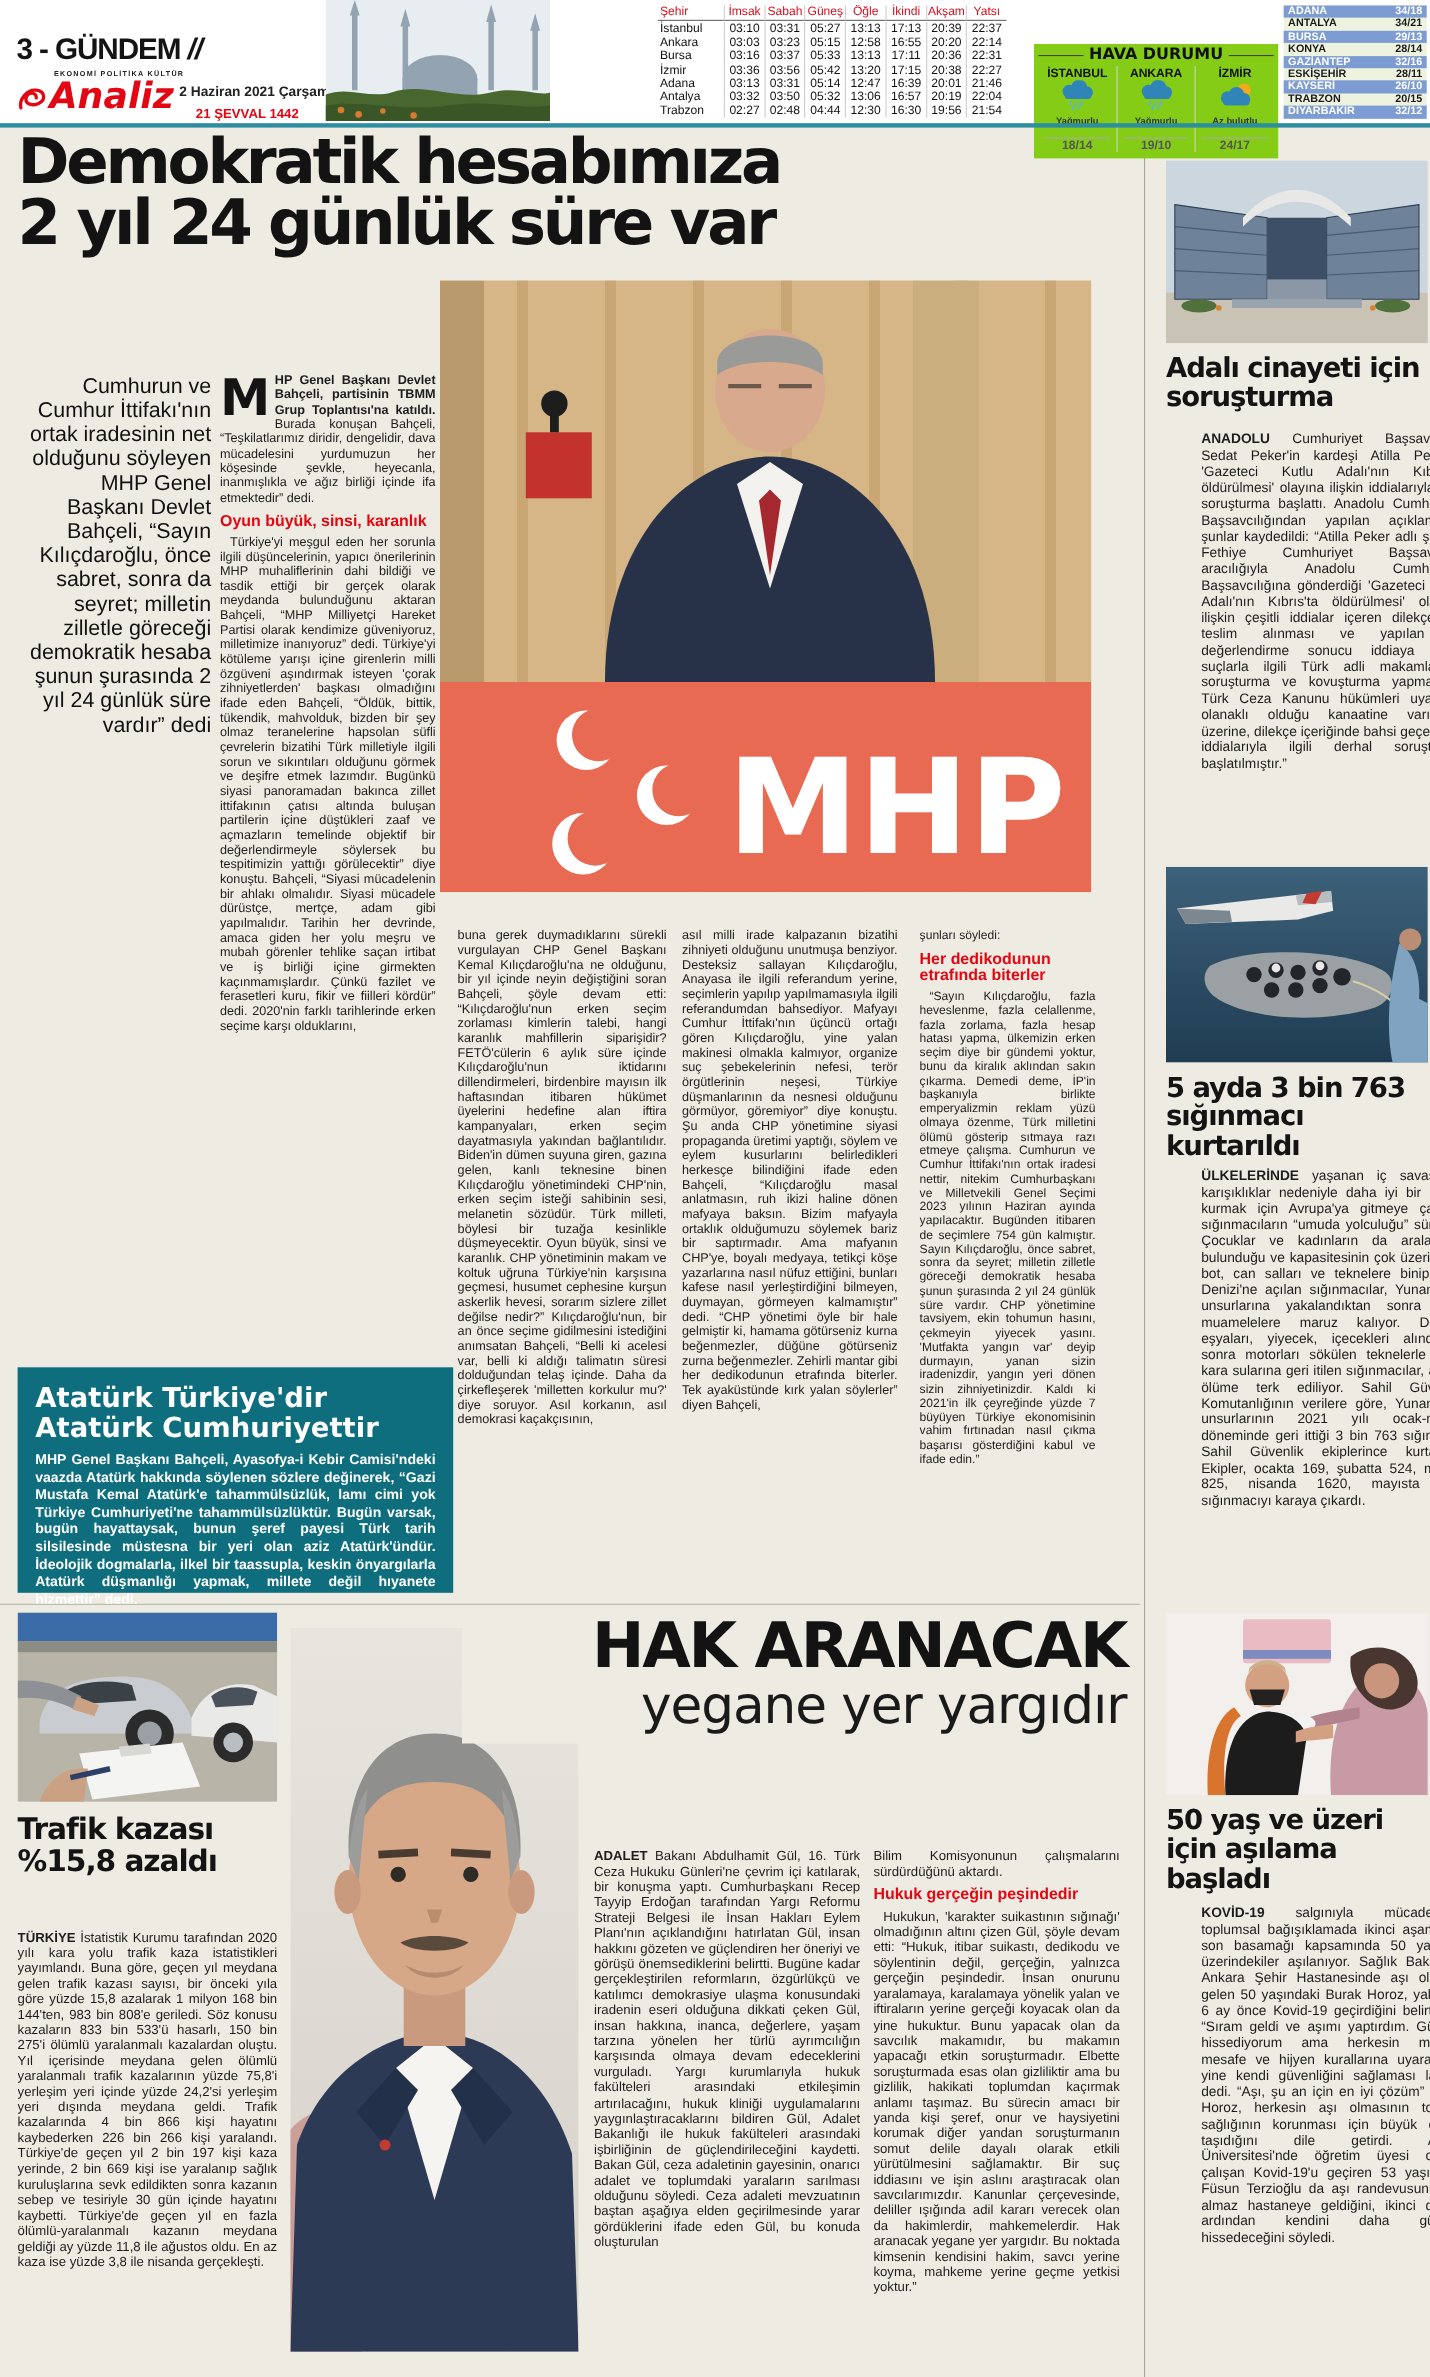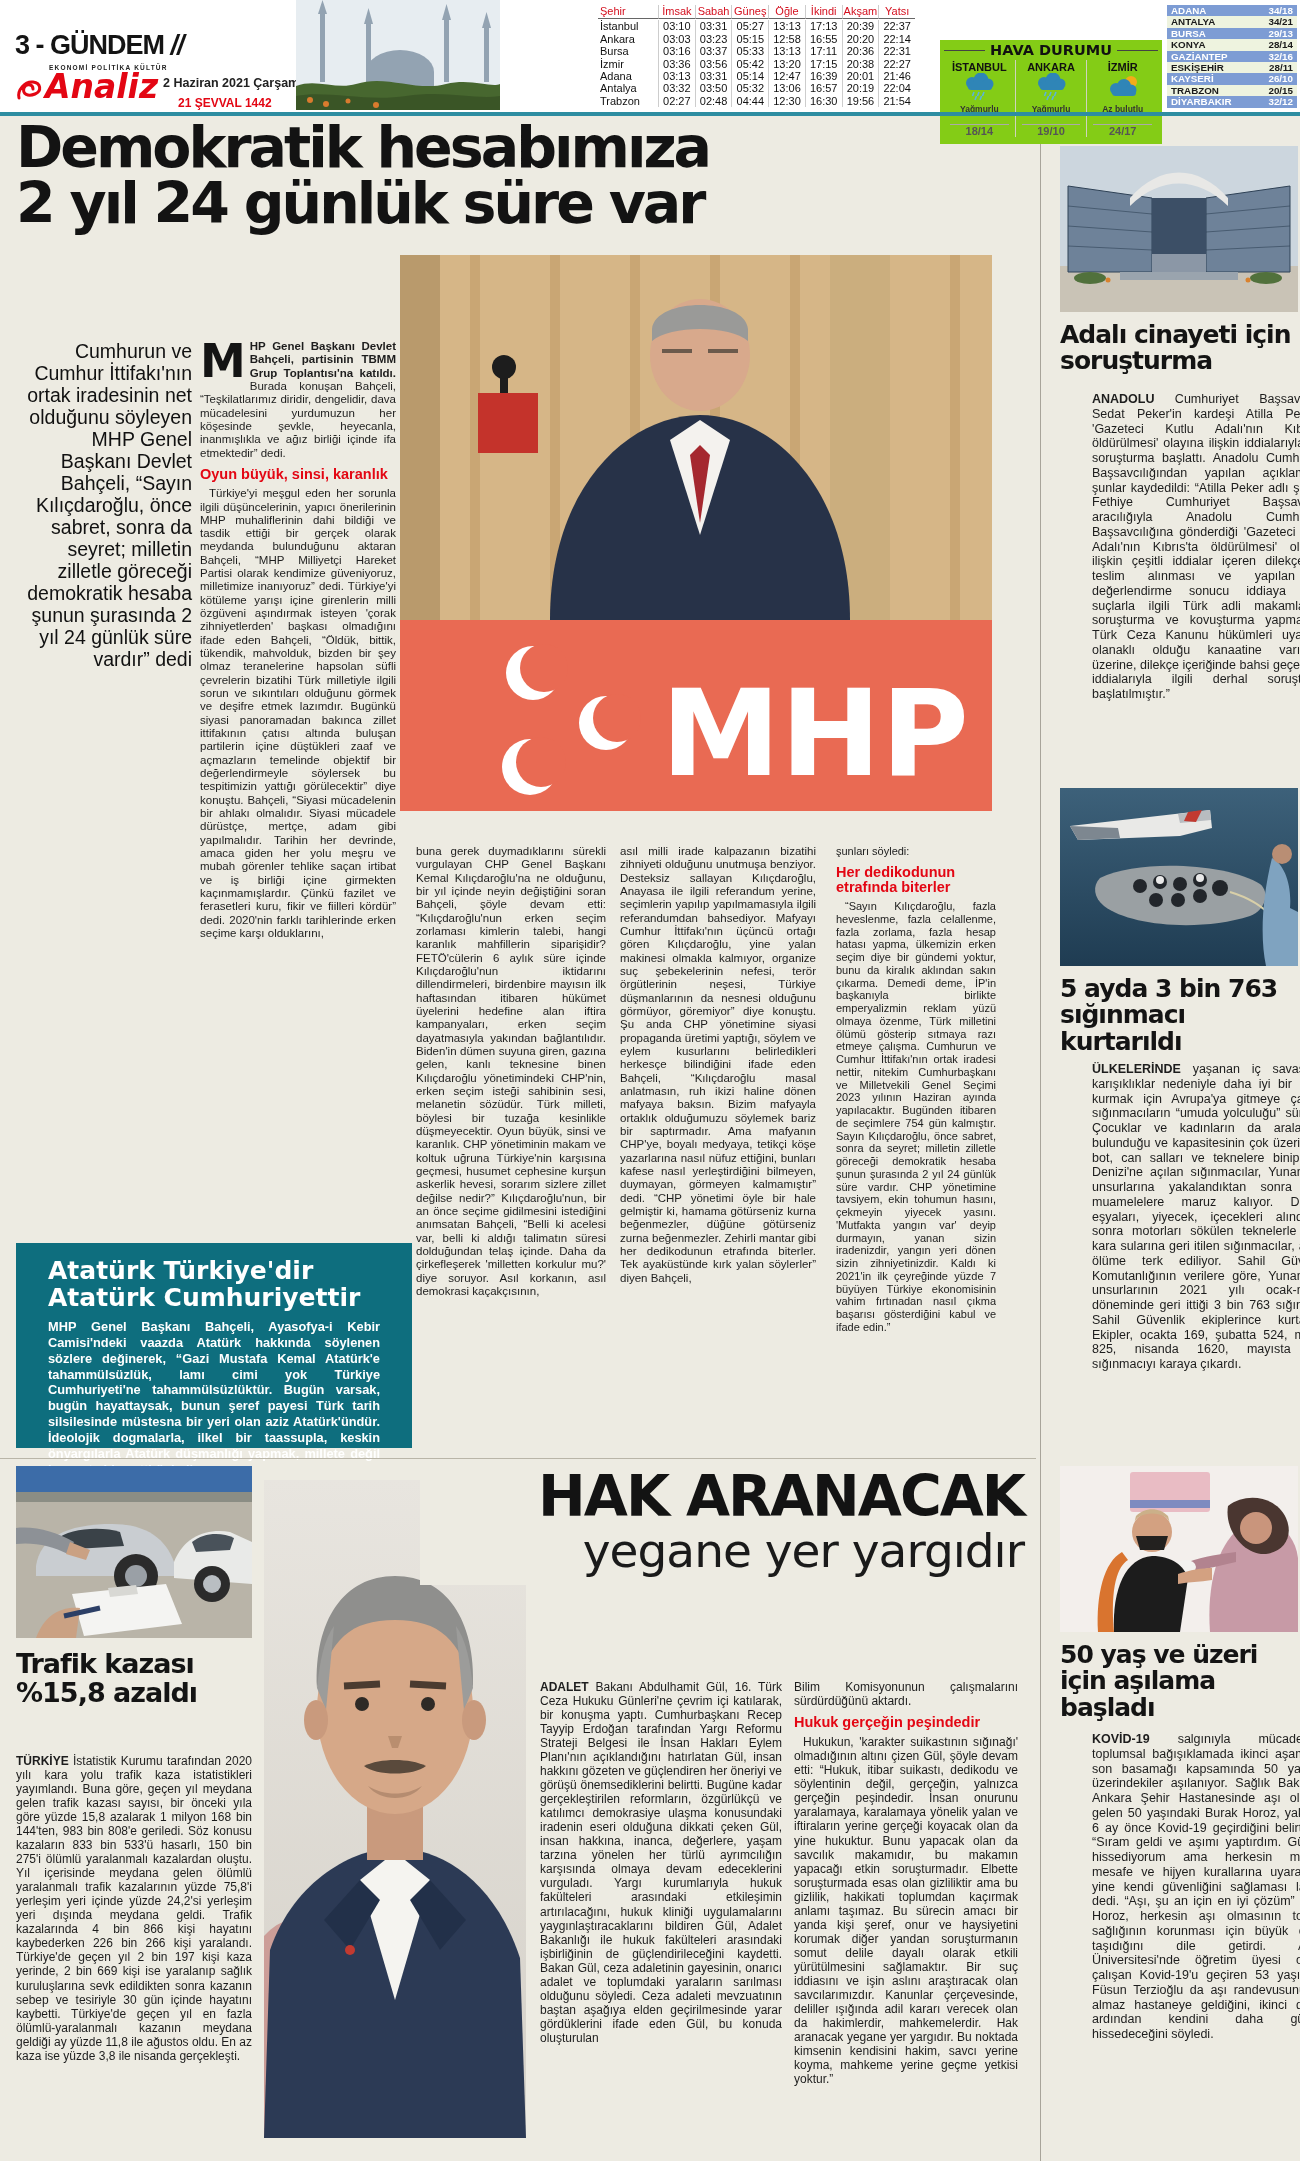--- a/index.html
+++ b/index.html
@@ -53,21 +53,21 @@
   .subhead{color:#e30613;font-weight:bold;font-size:14.5px;line-height:1.05;margin:7px 0 5px;text-align:left;}
   #col1{left:200px;top:340px;width:196px;height:900px;}
   #colA{left:416px;top:845px;width:190px;height:610px;}
   #colB{left:620px;top:845px;width:196px;height:610px;}
   #colC{left:836px;top:845px;width:160px;height:610px;font-size:11px;}
   
   #bahceli{left:400px;top:255px;width:592px;height:556px;overflow:hidden;
       background:repeating-linear-gradient(90deg,#d6b687 0 70px,#c9a674 70px 80px);}
   
   #ataturk{left:16px;top:1243px;width:396px;height:205px;background:#0e6e7e;color:#fff;
-      padding:14px 32px;box-sizing:border-box;}
+      padding:14px 16px;box-sizing:border-box;}
   #ataturk .ti{font-family:"DejaVu Sans",sans-serif;font-weight:bold;font-size:25px;line-height:1.08;}
   #ataturk .bo{font-size:12.8px;font-weight:bold;line-height:1.24;text-align:justify;margin-top:8px;}
   
   #vdiv{left:1040px;top:120px;width:1px;height:2041px;background:#a8a49a;}
   #hdiv{left:0;top:1458px;width:1036px;height:1px;background:#b9b5a8;}
   
   .sb-title{left:1060px;width:238px;font-family:"DejaVu Sans",sans-serif;font-weight:bold;
       font-size:25px;line-height:1.05;letter-spacing:-1px;color:#141414;}
   .sb-body{left:1092px;width:238px;font-size:12.5px;line-height:1.18;text-align:justify;overflow:hidden;}
   

